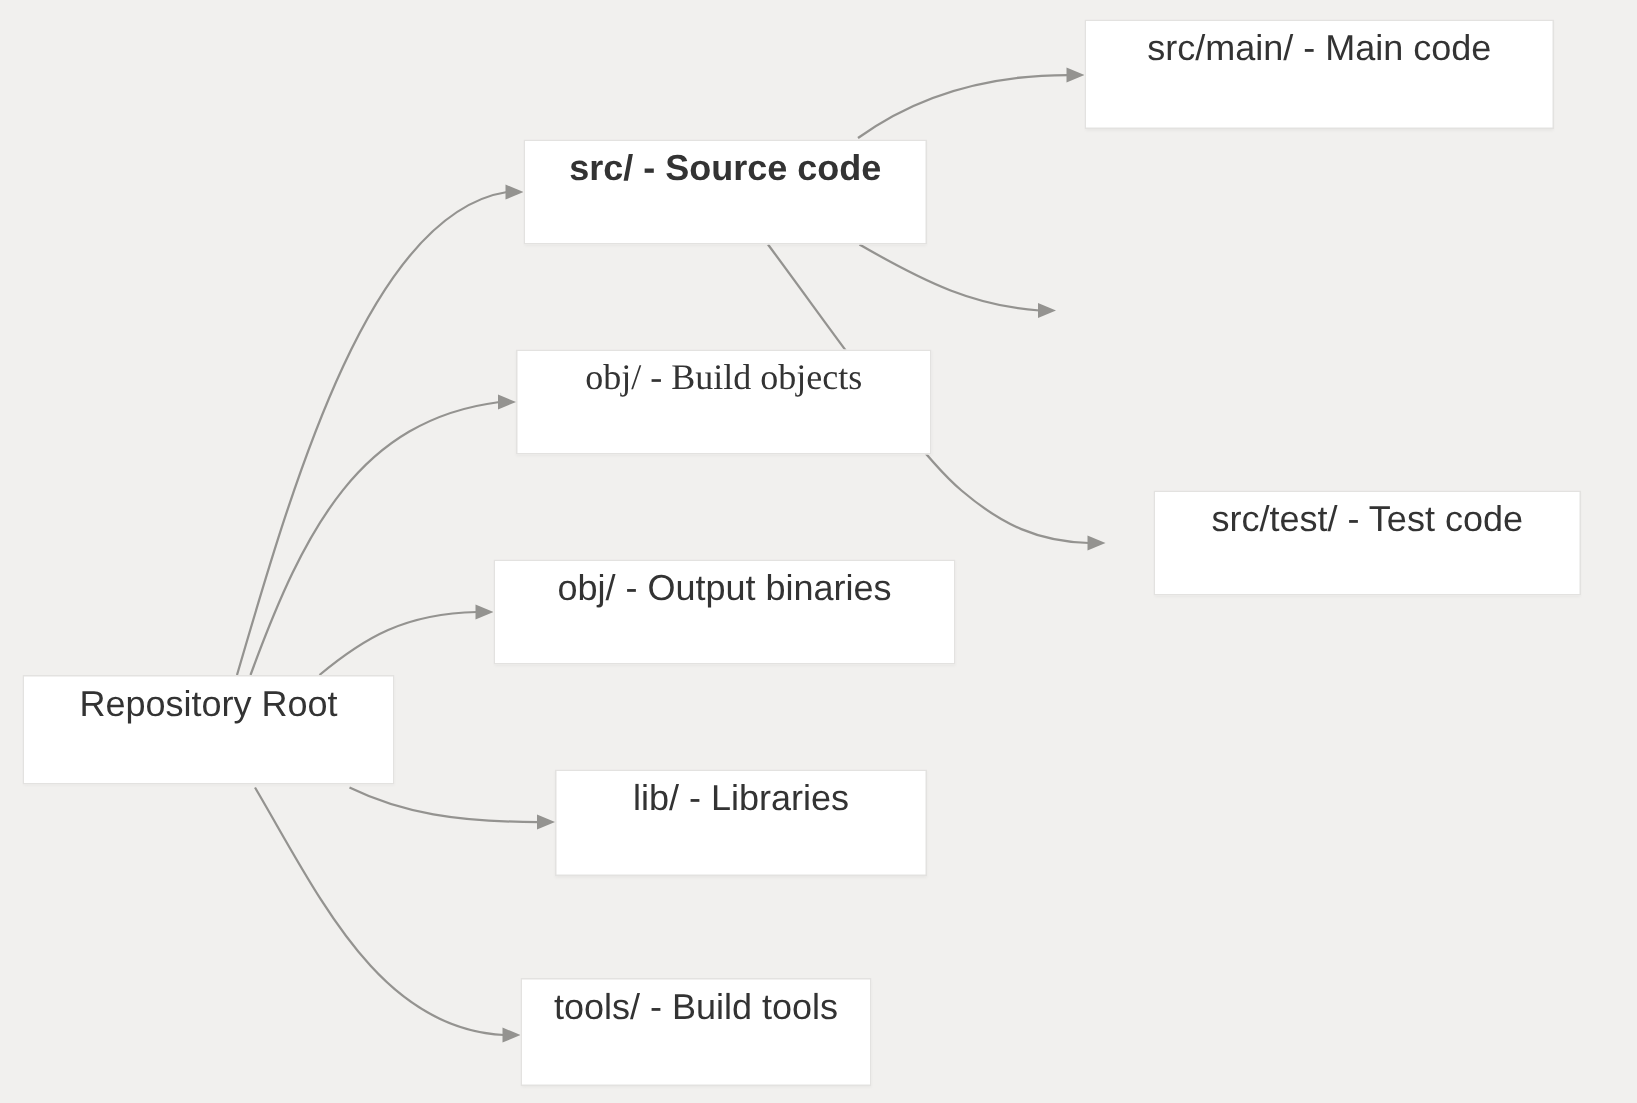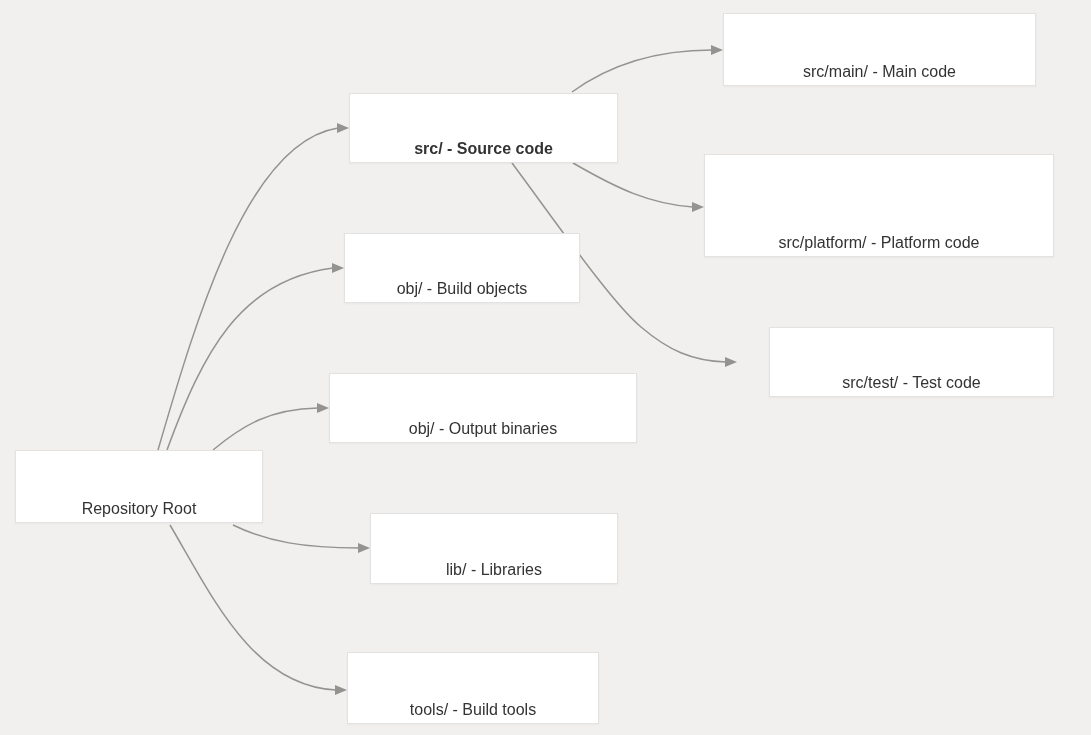--- a/index.html
+++ b/index.html
@@ -17,31 +17,31 @@
   }
   #canvas{position:relative;width:1091px;height:735px;}
   #edges{position:absolute;left:0;top:0;z-index:0;}
   #edges path{fill:none;stroke:var(--arrow);stroke-width:1.5;}
   #edges polygon{fill:var(--arrow);stroke:none;}
   .node{
     position:absolute;z-index:1;box-sizing:border-box;
     background:var(--node-fill);
     border:1px solid var(--node-border);
     box-shadow:0 1px 2px rgba(0,0,0,0.04);
-    display:flex;align-items:flex-end;justify-content:center;
+    display:flex;align-items:flex-start;justify-content:center;
     text-align:center;
-    color:var(--text);font-size:16px;line-height:1.55;
+    color:var(--text);font-size:24px;line-height:1.55;
   }
   .node .lbl{display:inline-block;padding:0 10px;}
   .node-root         {left:15px;  top:450px; width:248px; height:73px;}
   .node-src          {left:349px; top:93px;  width:269px; height:70px;font-weight:bold;}
-  .node-obj-build    {left:344px; top:233px; width:236px; height:70px;}
+  .node-obj-build    {left:344px; top:233px; width:277px; height:70px;font-family:Liberation Serif, serif;}
   .node-obj-output   {left:329px; top:373px; width:308px; height:70px;}
   .node-lib          {left:370px; top:513px; width:248px; height:71px;}
-  .node-tools        {left:347px; top:652px; width:252px; height:72px;}
+  .node-tools        {left:347px; top:652px; width:234px; height:72px;}
   .node-src-main     {left:723px; top:13px;  width:313px; height:73px;}
   .node-src-platform {left:704px; top:154px; width:350px; height:103px;}
   .node-src-platform .lbl{max-width:252px;}
   .node-src-test     {left:737px; top:327px; width:285px; height:70px;margin-left:32px;}
 </style>
 </head>
 <body>
 
 <div id="canvas">
 
@@ -109,21 +109,18 @@
   </div>
 
   <div class="node node-tools">
     <span class="lbl">tools/ - Build tools</span>
   </div>
 
   <div class="node node-src-main">
     <span class="lbl">src/main/ - Main code</span>
   </div>
 
-  <div class="node node-src-platform">
-    <span class="lbl">src/platform/ - Platform code</span>
-  </div>
 
   <div class="node node-src-test">
     <span class="lbl">src/test/ - Test code</span>
   </div>
 
 </div>
 
 </body></html>

